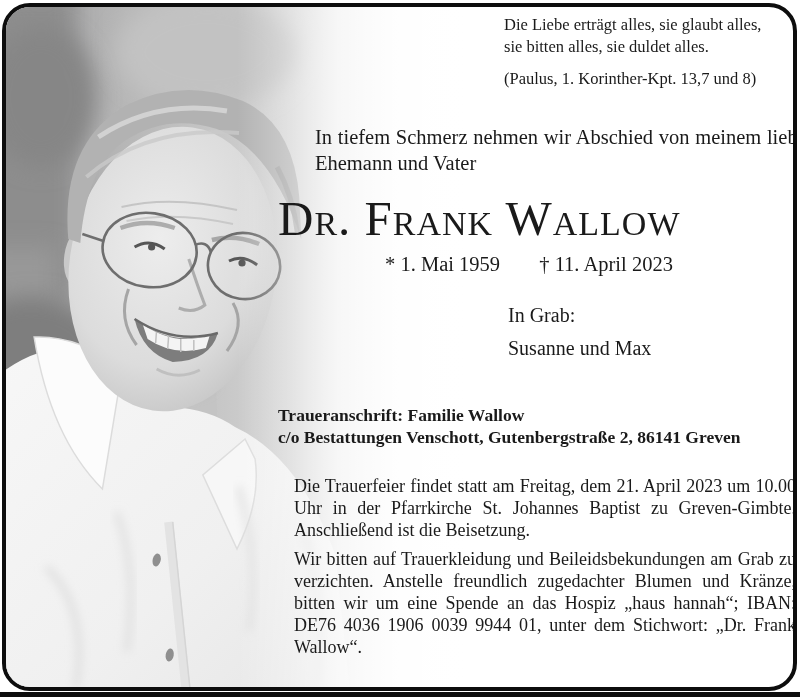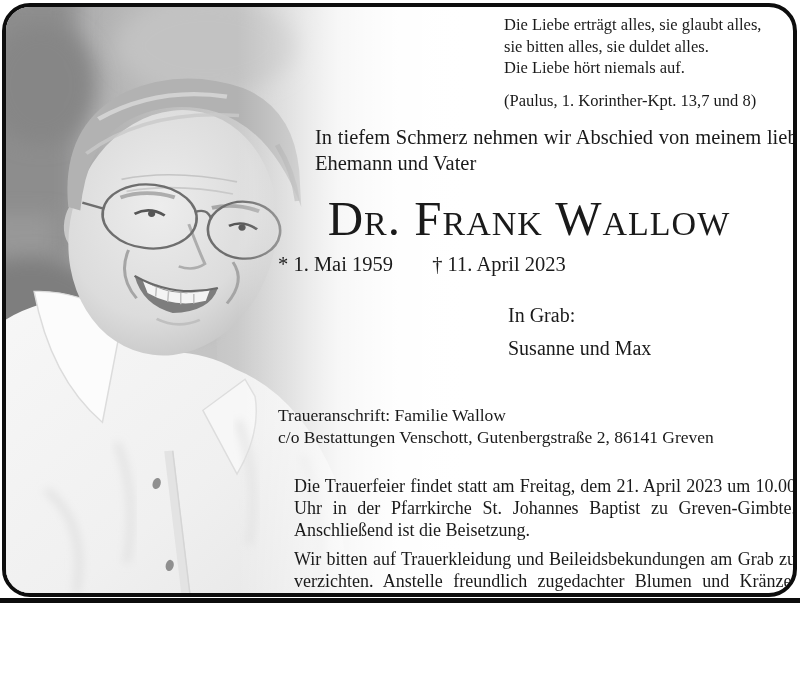--- a/index.html
+++ b/index.html
@@ -1,17 +1,17 @@
 <!DOCTYPE html>
 <html><head>
 <meta charset="utf-8">
 <style>
   html,body{margin:0;padding:0;background:#fff;}
   .stage{
-    position:relative;width:800px;height:603px;background:#ffffff;overflow:hidden;
+    position:relative;width:800px;height:697px;background:#ffffff;overflow:hidden;
     font-family:"Liberation Serif","DejaVu Serif",serif;color:#1a1a1a;
   }
   .card{
     position:absolute;left:2px;top:3px;right:3px;bottom:6px;
     border:4px solid #0d0d0d;border-radius:28px;background:#ffffff;overflow:hidden;
   }
   .bottom-rule{
     position:absolute;left:0;bottom:0;width:800px;height:5px;background:#0d0d0d;
   }
   .photo{
@@ -21,36 +21,36 @@
   .quote{
     left:498px;top:7px;width:286px;
     font-size:16.5px;line-height:21.5px;
   }
   .quote-attrib{margin-top:11px;}
   .intro{
     left:272px;top:118px;width:502px;
     font-size:20.5px;line-height:25.5px;text-align:justify;margin-left:37px;
   }
   .name{
-    left:272px;top:185px;width:502px;text-align:center;
+    left:272px;top:185px;width:502px;
     font-size:49px;line-height:54px;font-variant:small-caps;letter-spacing:1px;
     white-space:nowrap;
   }
   .dates{
-    left:272px;top:244px;width:502px;
+    left:272px;top:244px;width:502px;text-align:center;
     font-size:20.5px;line-height:26px;
   }
   .dates .death{margin-left:34px;}
   .farewell{
     left:502px;top:292px;width:272px;
     font-size:20px;line-height:33px;
   }
   .address{
     left:272px;top:397px;width:502px;
-    font-size:17.5px;line-height:22px;
+    font-size:17.5px;line-height:22px;font-weight:bold;
   }
   .para{
     left:272px;width:502px;margin:16px;
     font-size:18px;line-height:22px;text-align:justify;
   }
   .p1{top:452px;}
   .p2{top:525px;}
   .p3{top:618px;}
 </style>
 </head>
@@ -161,21 +161,20 @@
           <path d="M97,234 L76,227" fill="none"></path>
         </g>
       </g>
 
       <rect x="0" y="0" width="460" height="680" fill="url(#fadeG)"></rect>
     </svg>
 
     <div class="abs quote">
       <div>Die Liebe erträgt alles, sie glaubt alles,</div>
       <div>sie bitten alles, sie duldet alles.</div>
-      <div>Die Liebe hört niemals auf.</div>
       <div class="quote-attrib">(Paulus, 1. Korinther-Kpt. 13,7 und 8)</div>
     </div>
 
     <div class="abs intro">In tiefem Schmerz nehmen wir Abschied von meinem lieben Ehemann und Vater</div>
 
     <div class="abs name">Dr. Frank Wallow</div>
 
     <div class="abs dates">
       <span class="birth">* 1. Mai 1959</span>
       <span class="death">† 11. April 2023</span>

